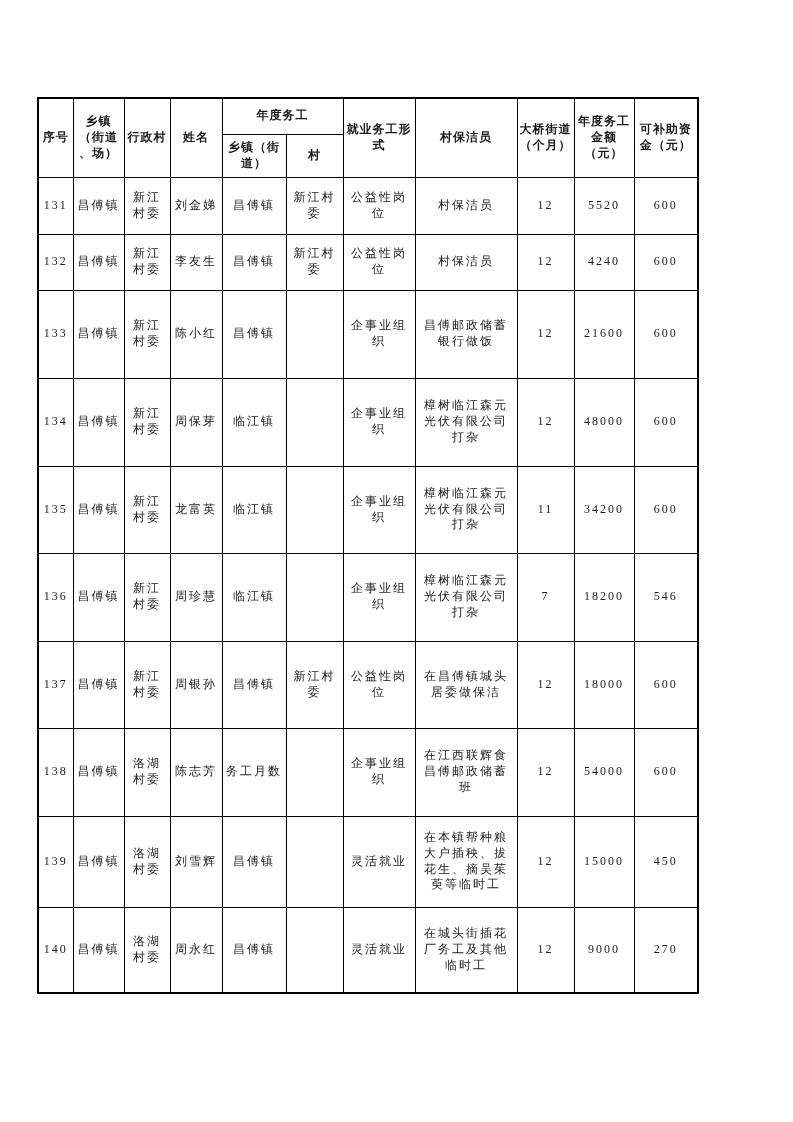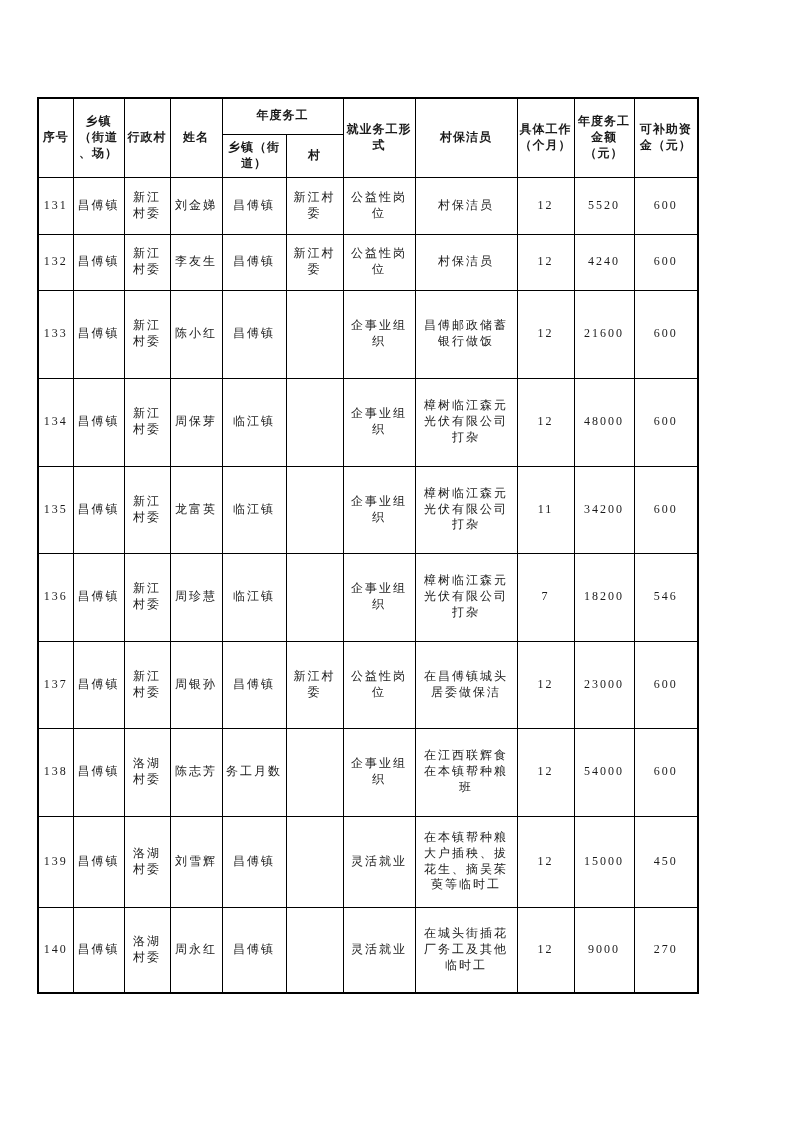--- a/index.html
+++ b/index.html
@@ -65,21 +65,21 @@
         <th rowspan="2">序号</th>
         <th rowspan="2">乡镇
 （街道
 、场）</th>
         <th rowspan="2">行政村</th>
         <th rowspan="2">姓名</th>
         <th colspan="2">年度务工</th>
         <th rowspan="2">就业务工形
 式</th>
         <th rowspan="2">村保洁员</th>
-        <th rowspan="2">具体工作
+        <th rowspan="2">大桥街道
 （个月）</th>
         <th rowspan="2">年度务工
 金额
 （元）</th>
         <th rowspan="2">可补助资
 金（元）</th>
       </tr>
       <tr class="hrow2">
         <th>乡镇（街
 道）</th>
@@ -193,35 +193,35 @@
 村委</td>
     <td>周银孙</td>
     <td>昌傅镇</td>
     <td>新江村
 委</td>
     <td>公益性岗
 位</td>
     <td>在昌傅镇城头
 居委做保洁</td>
     <td class="num-cell">12</td>
-    <td class="num-cell">23000</td>
+    <td class="num-cell">18000</td>
     <td class="num-cell">600</td>
   </tr>
         <tr style="height: 88px;">
     <td class="num-cell">138</td>
     <td>昌傅镇</td>
     <td>洛湖
 村委</td>
     <td>陈志芳</td>
     <td>务工月数</td>
     <td></td>
     <td>企事业组
 织</td>
     <td>在江西联辉食
-在本镇帮种粮
+昌傅邮政储蓄
 班</td>
     <td class="num-cell">12</td>
     <td class="num-cell">54000</td>
     <td class="num-cell">600</td>
   </tr>
         <tr style="height: 91px;">
     <td class="num-cell">139</td>
     <td>昌傅镇</td>
     <td>洛湖
 村委</td>

